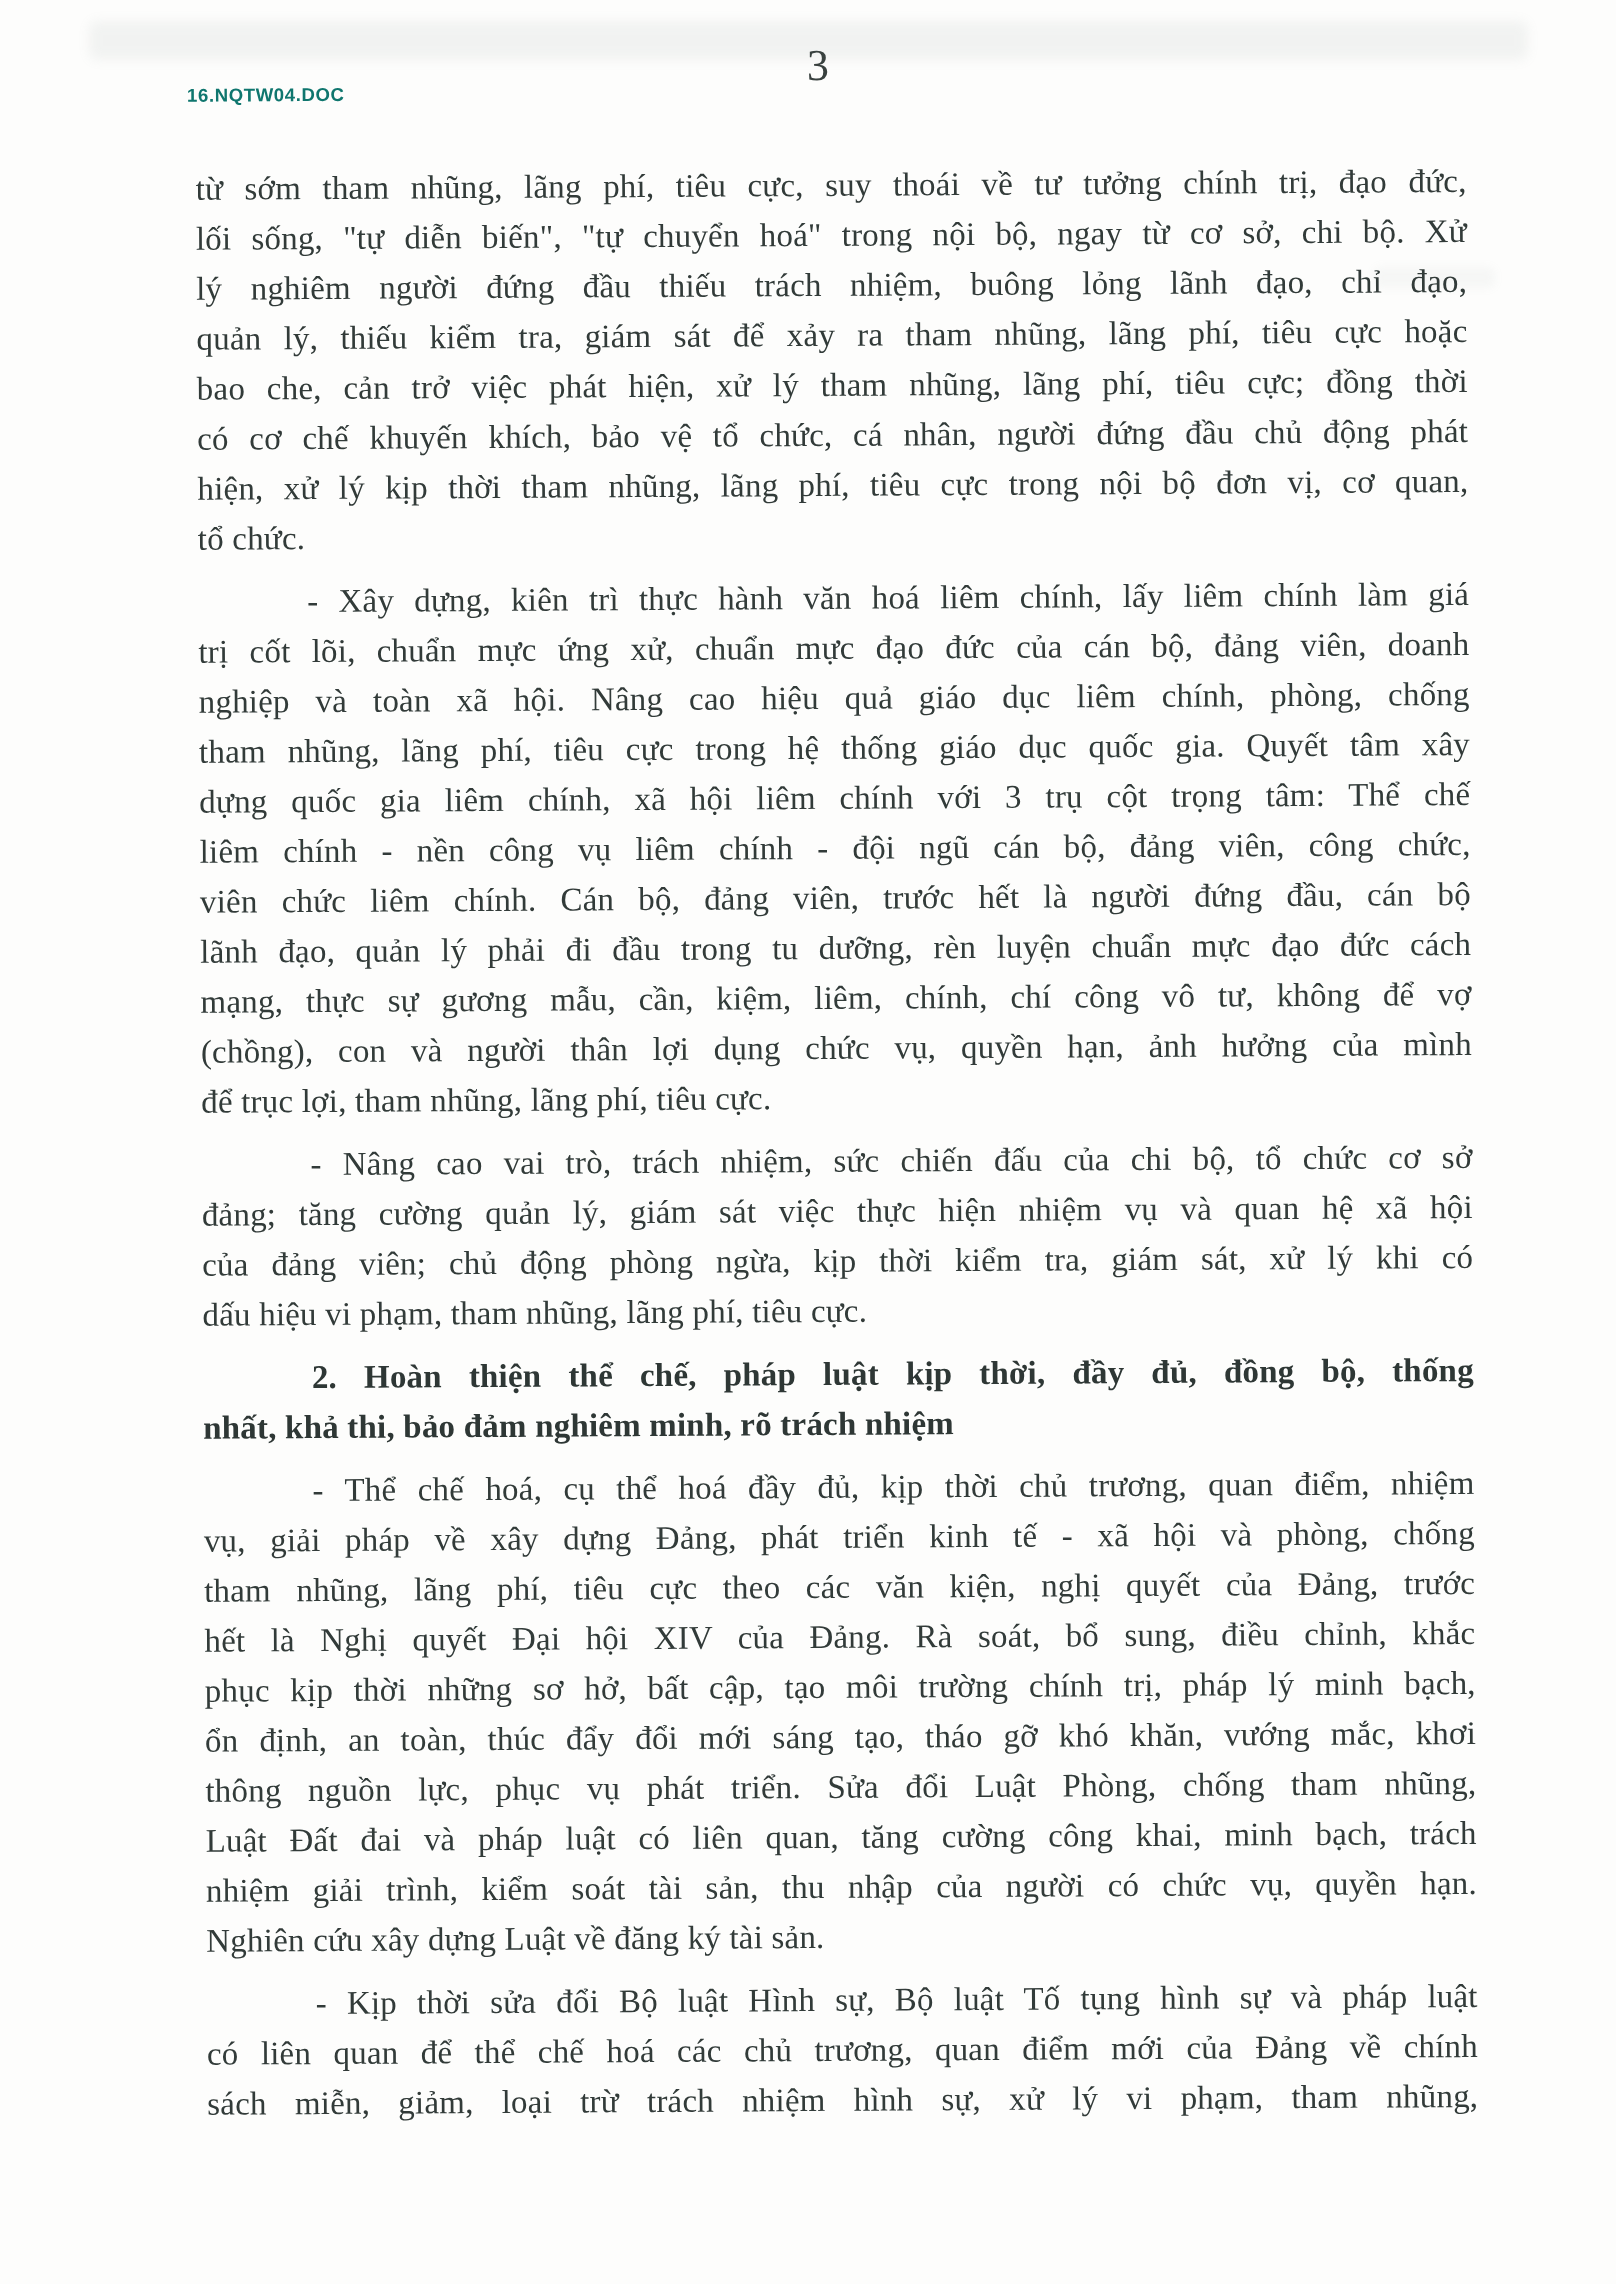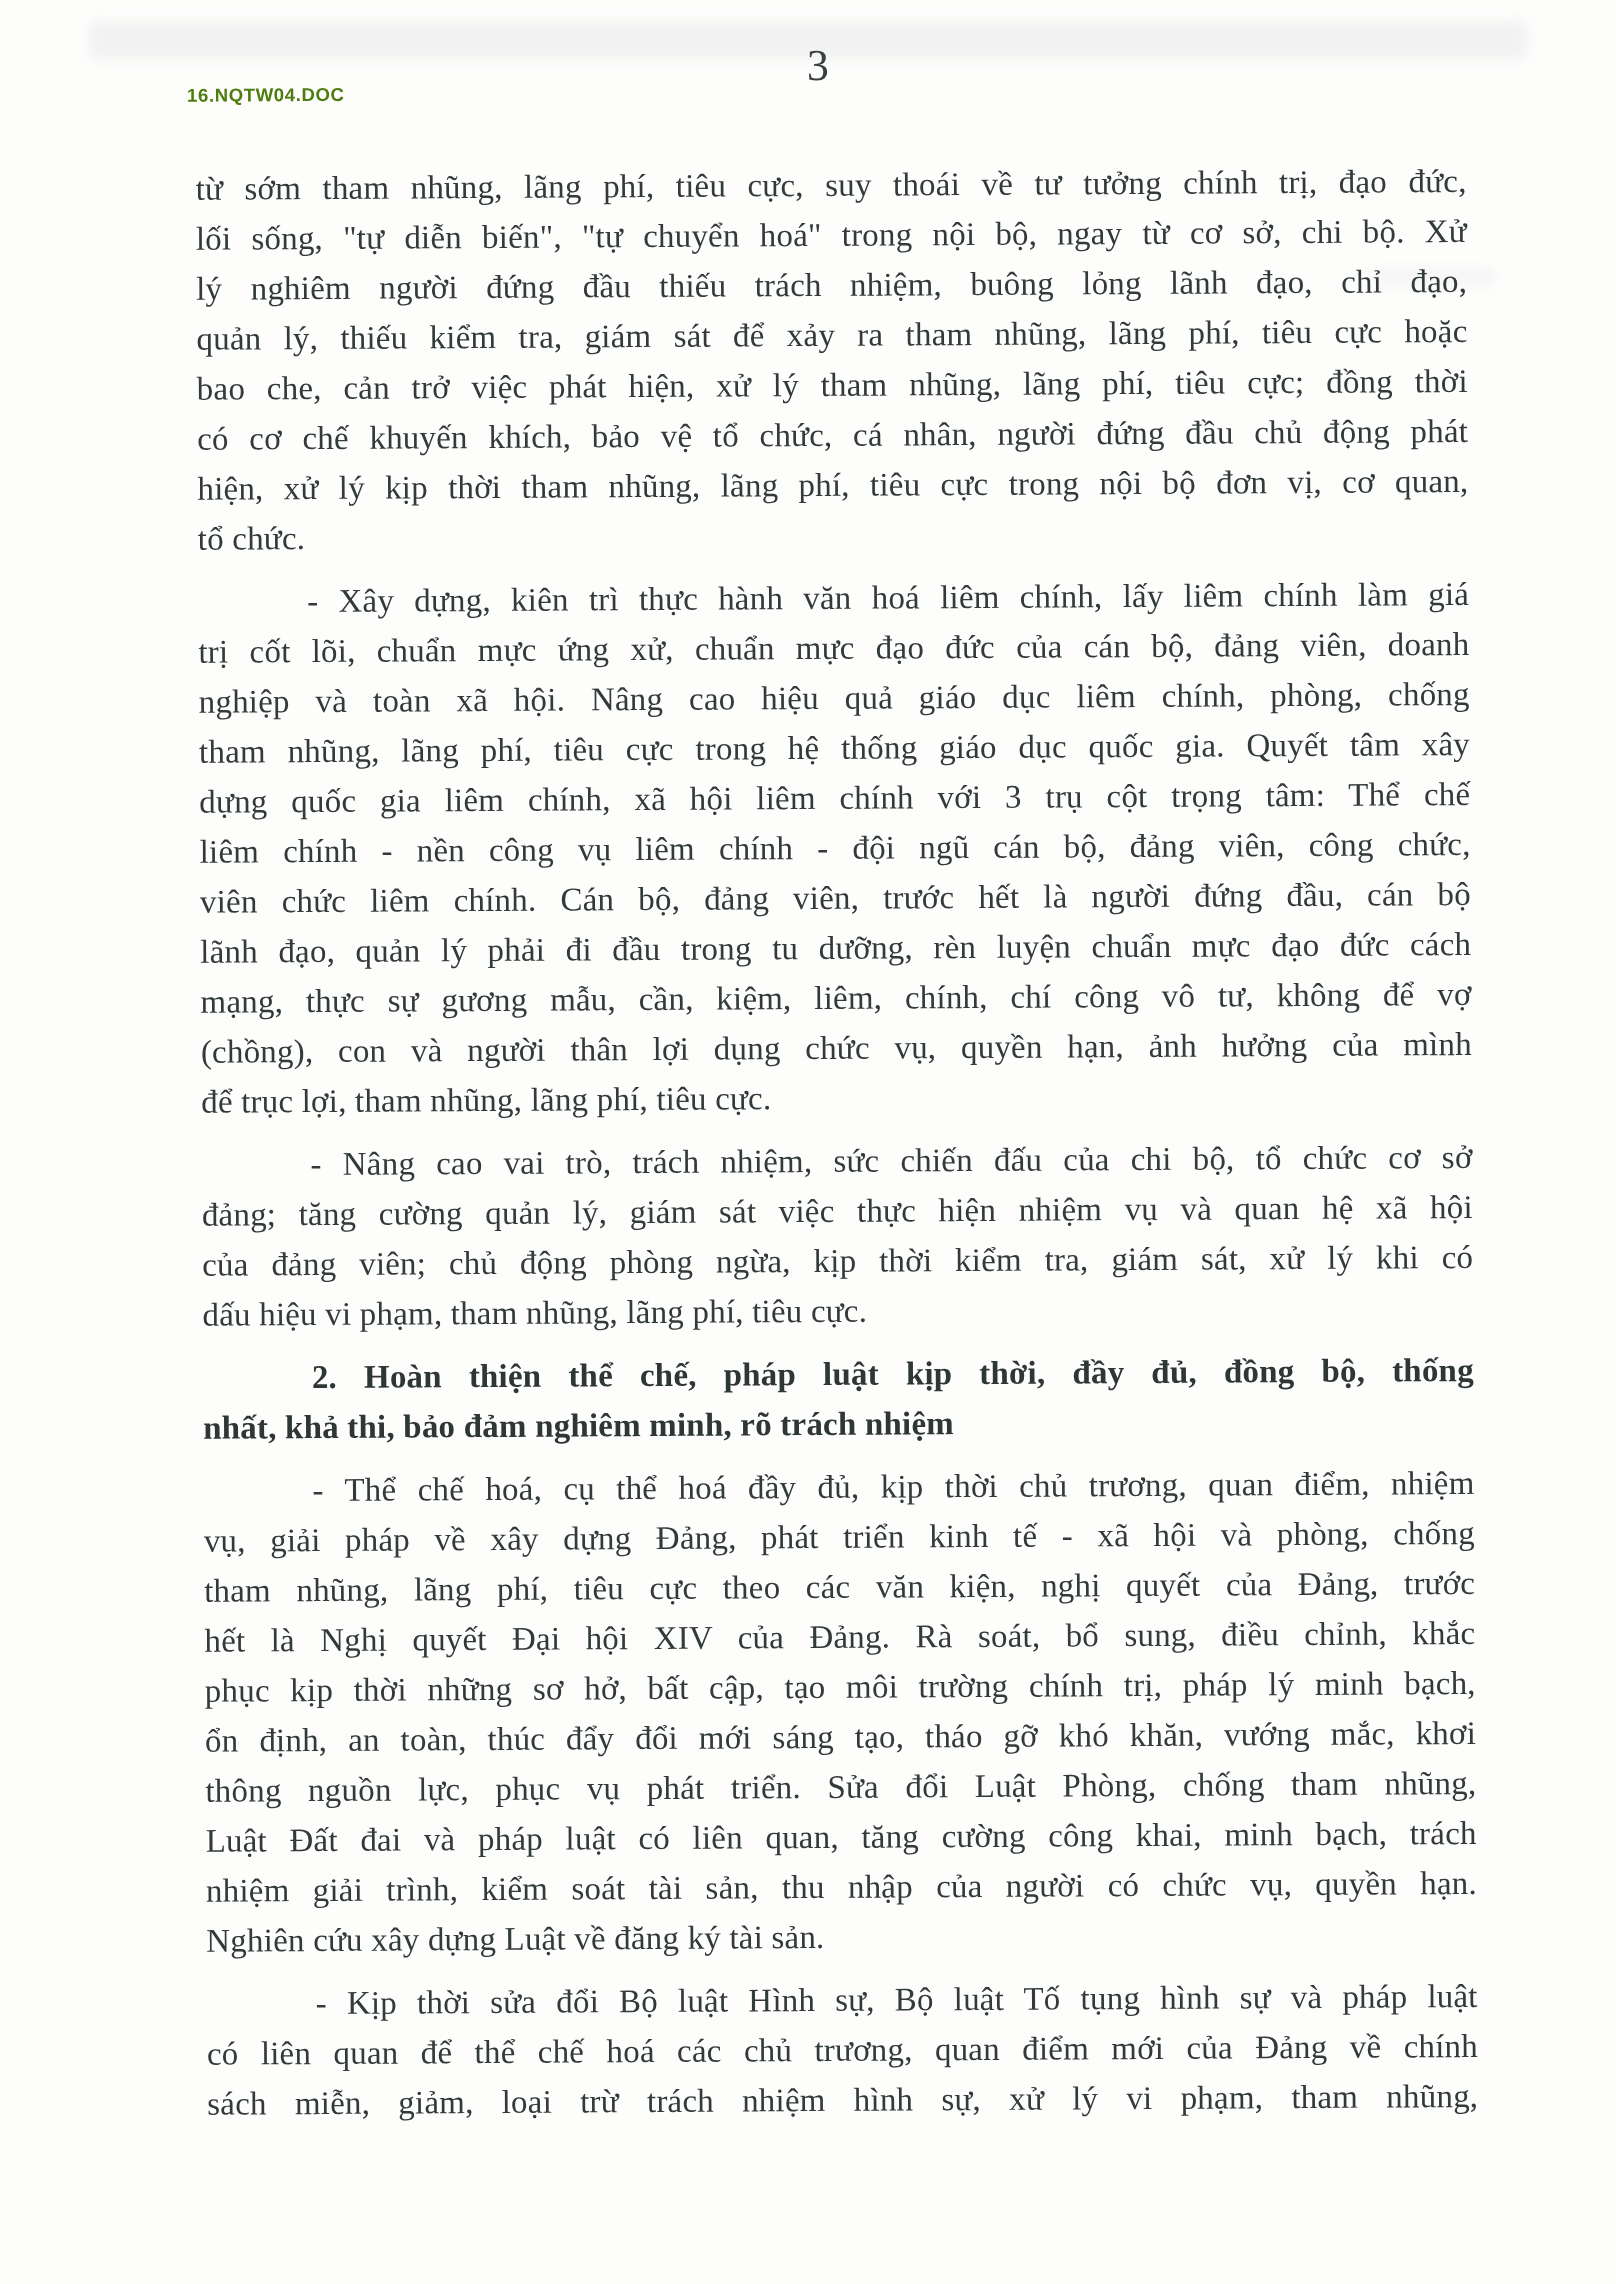--- a/index.html
+++ b/index.html
@@ -22,21 +22,21 @@
     background:#8f9b98;opacity:0.10;filter:blur(5.7px);border-radius:8px;
   }
   .ghost-smudge{
     position:absolute;left:1374px;top:267px;width:121px;height:21px;
     background:#9aa5a2;opacity:0.07;filter:blur(4.8px);border-radius:6.5px;
   }
   .header-left{
     position:absolute;left:192px;top:81px;
     font-family:"Liberation Sans", sans-serif;
     font-size:18.6px;font-weight:700;letter-spacing:0.6px;
-    color:#4d7c0f;
+    color:#0f766e;
   }
   .page-number{
     position:absolute;left:799px;top:42px;width:48px;
     font-size:44px;line-height:48px;text-align:center;
     color:#39413f;
   }
   .doc-body{
     position:absolute;left:200px;top:160px;width:1271px;
   }
   .para{margin:0 0 0 0;padding-top:13px;}

